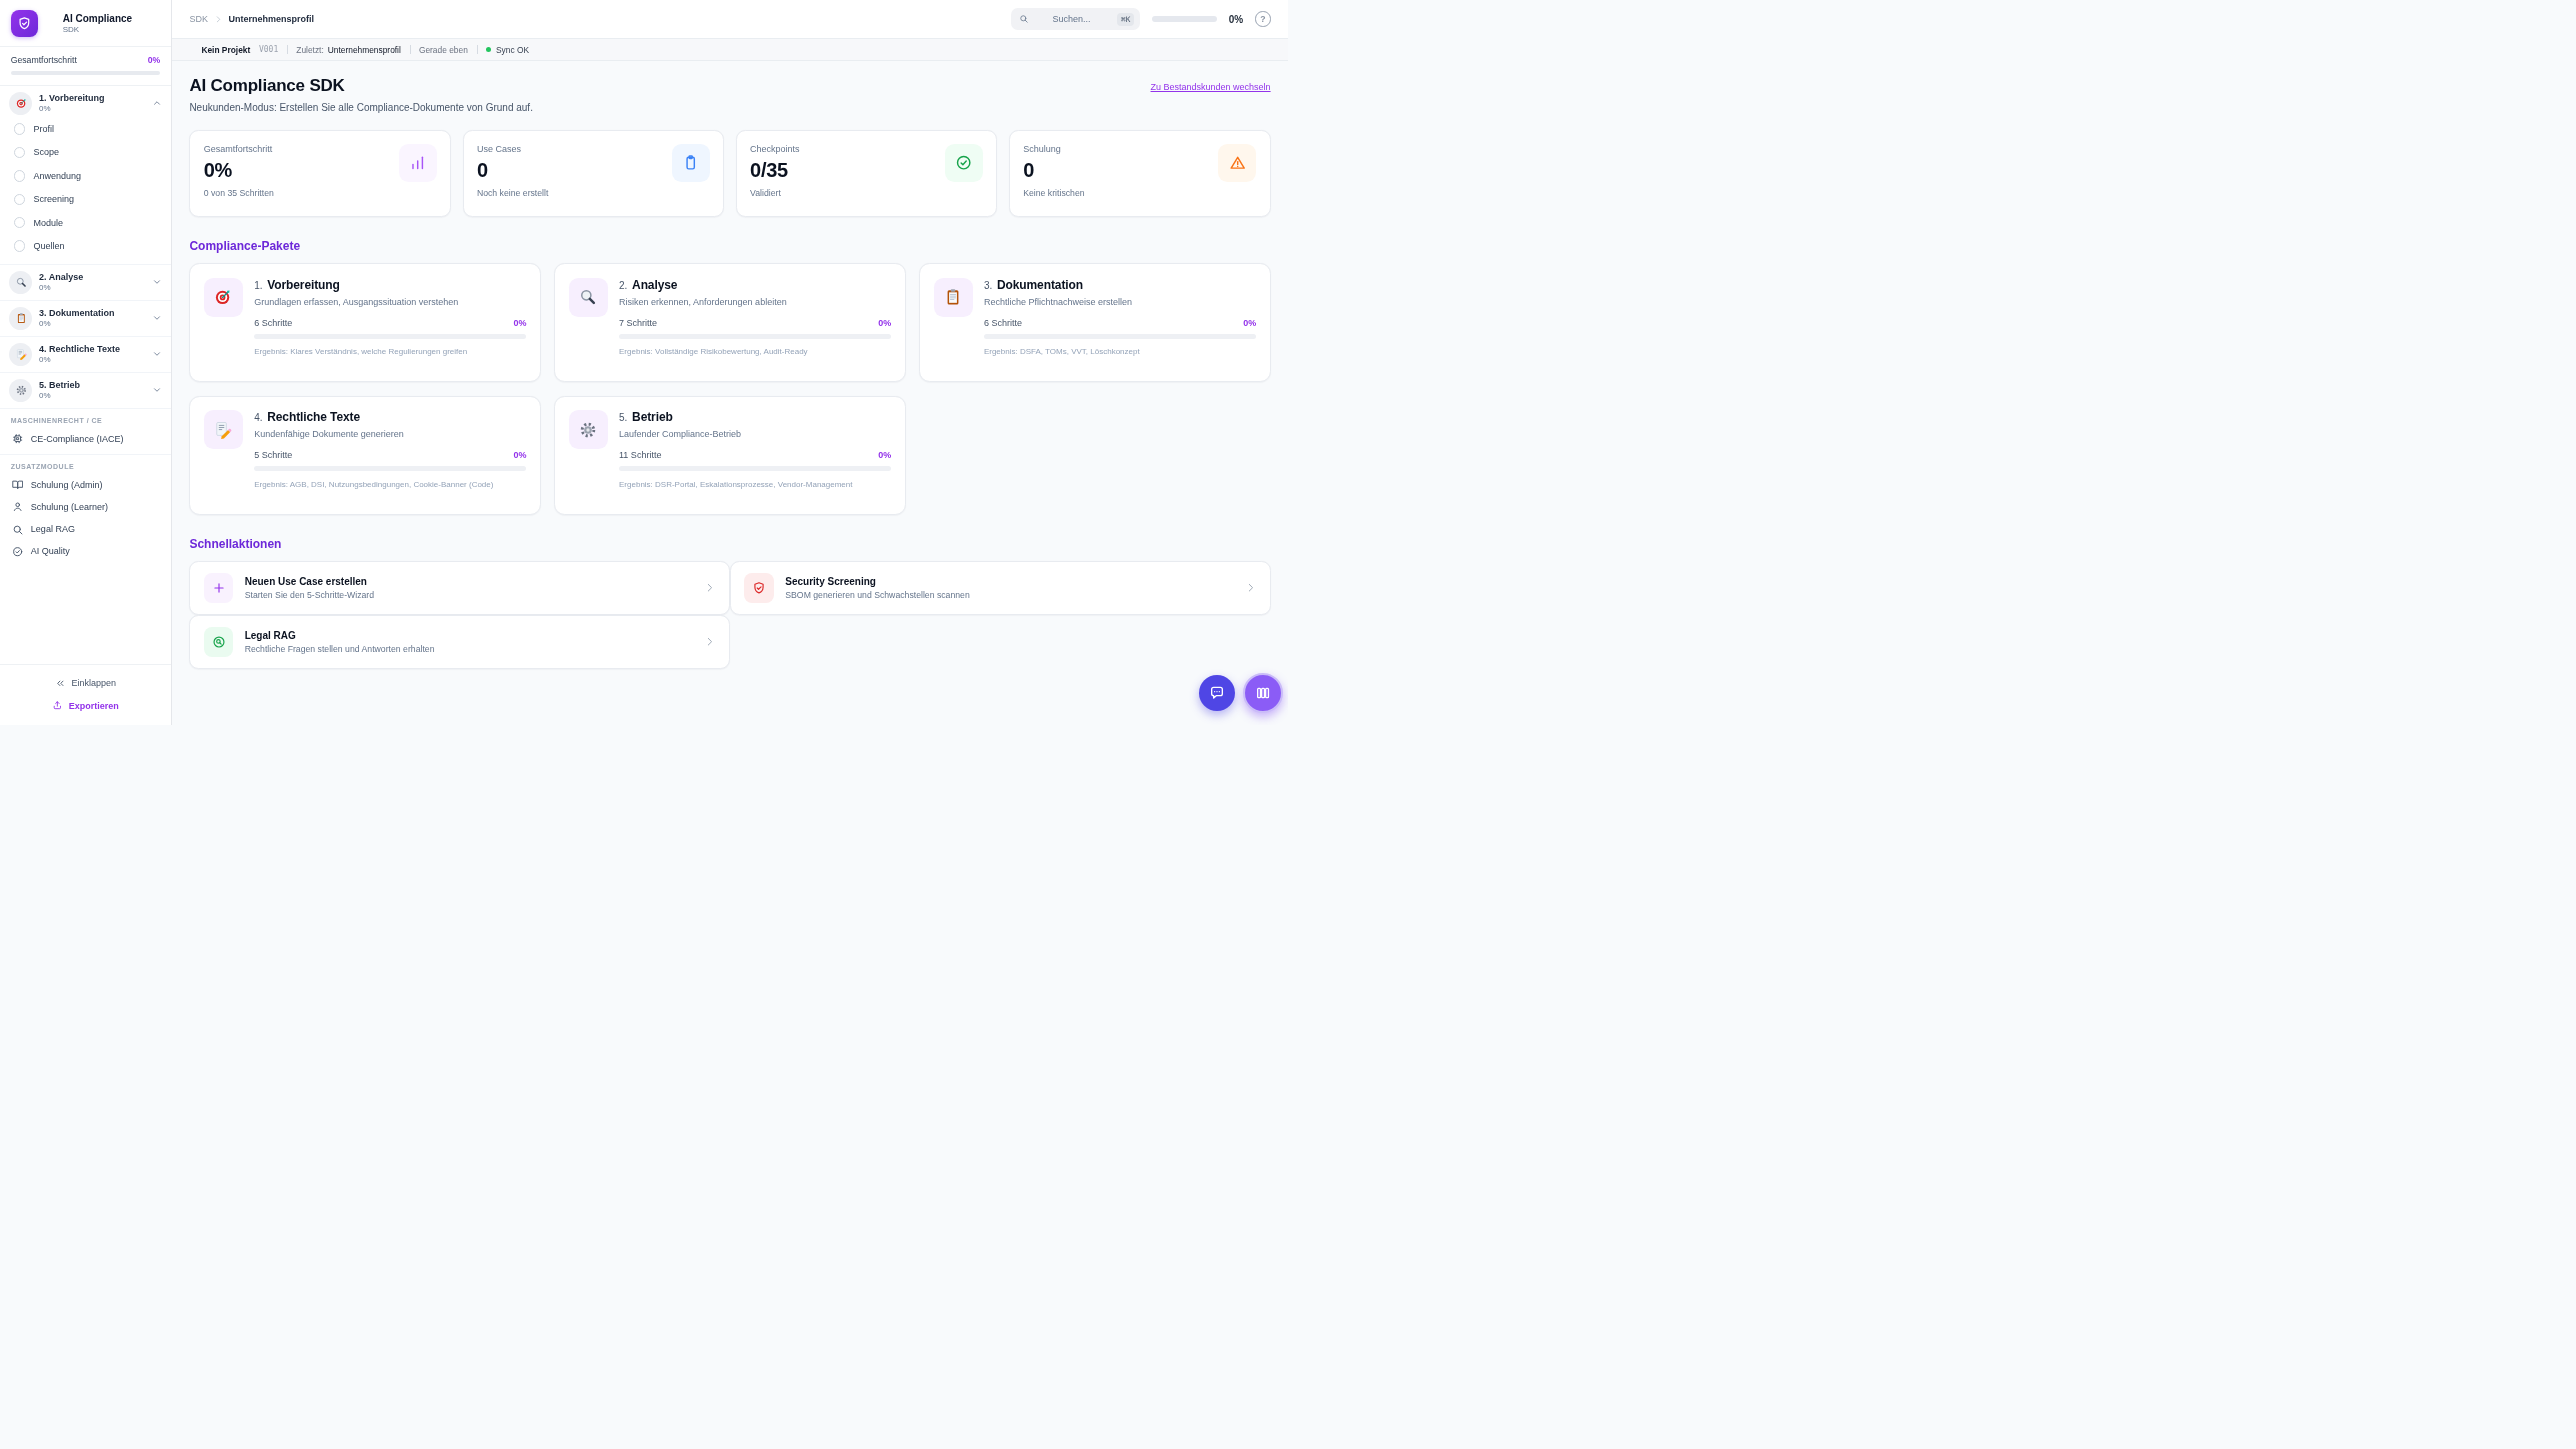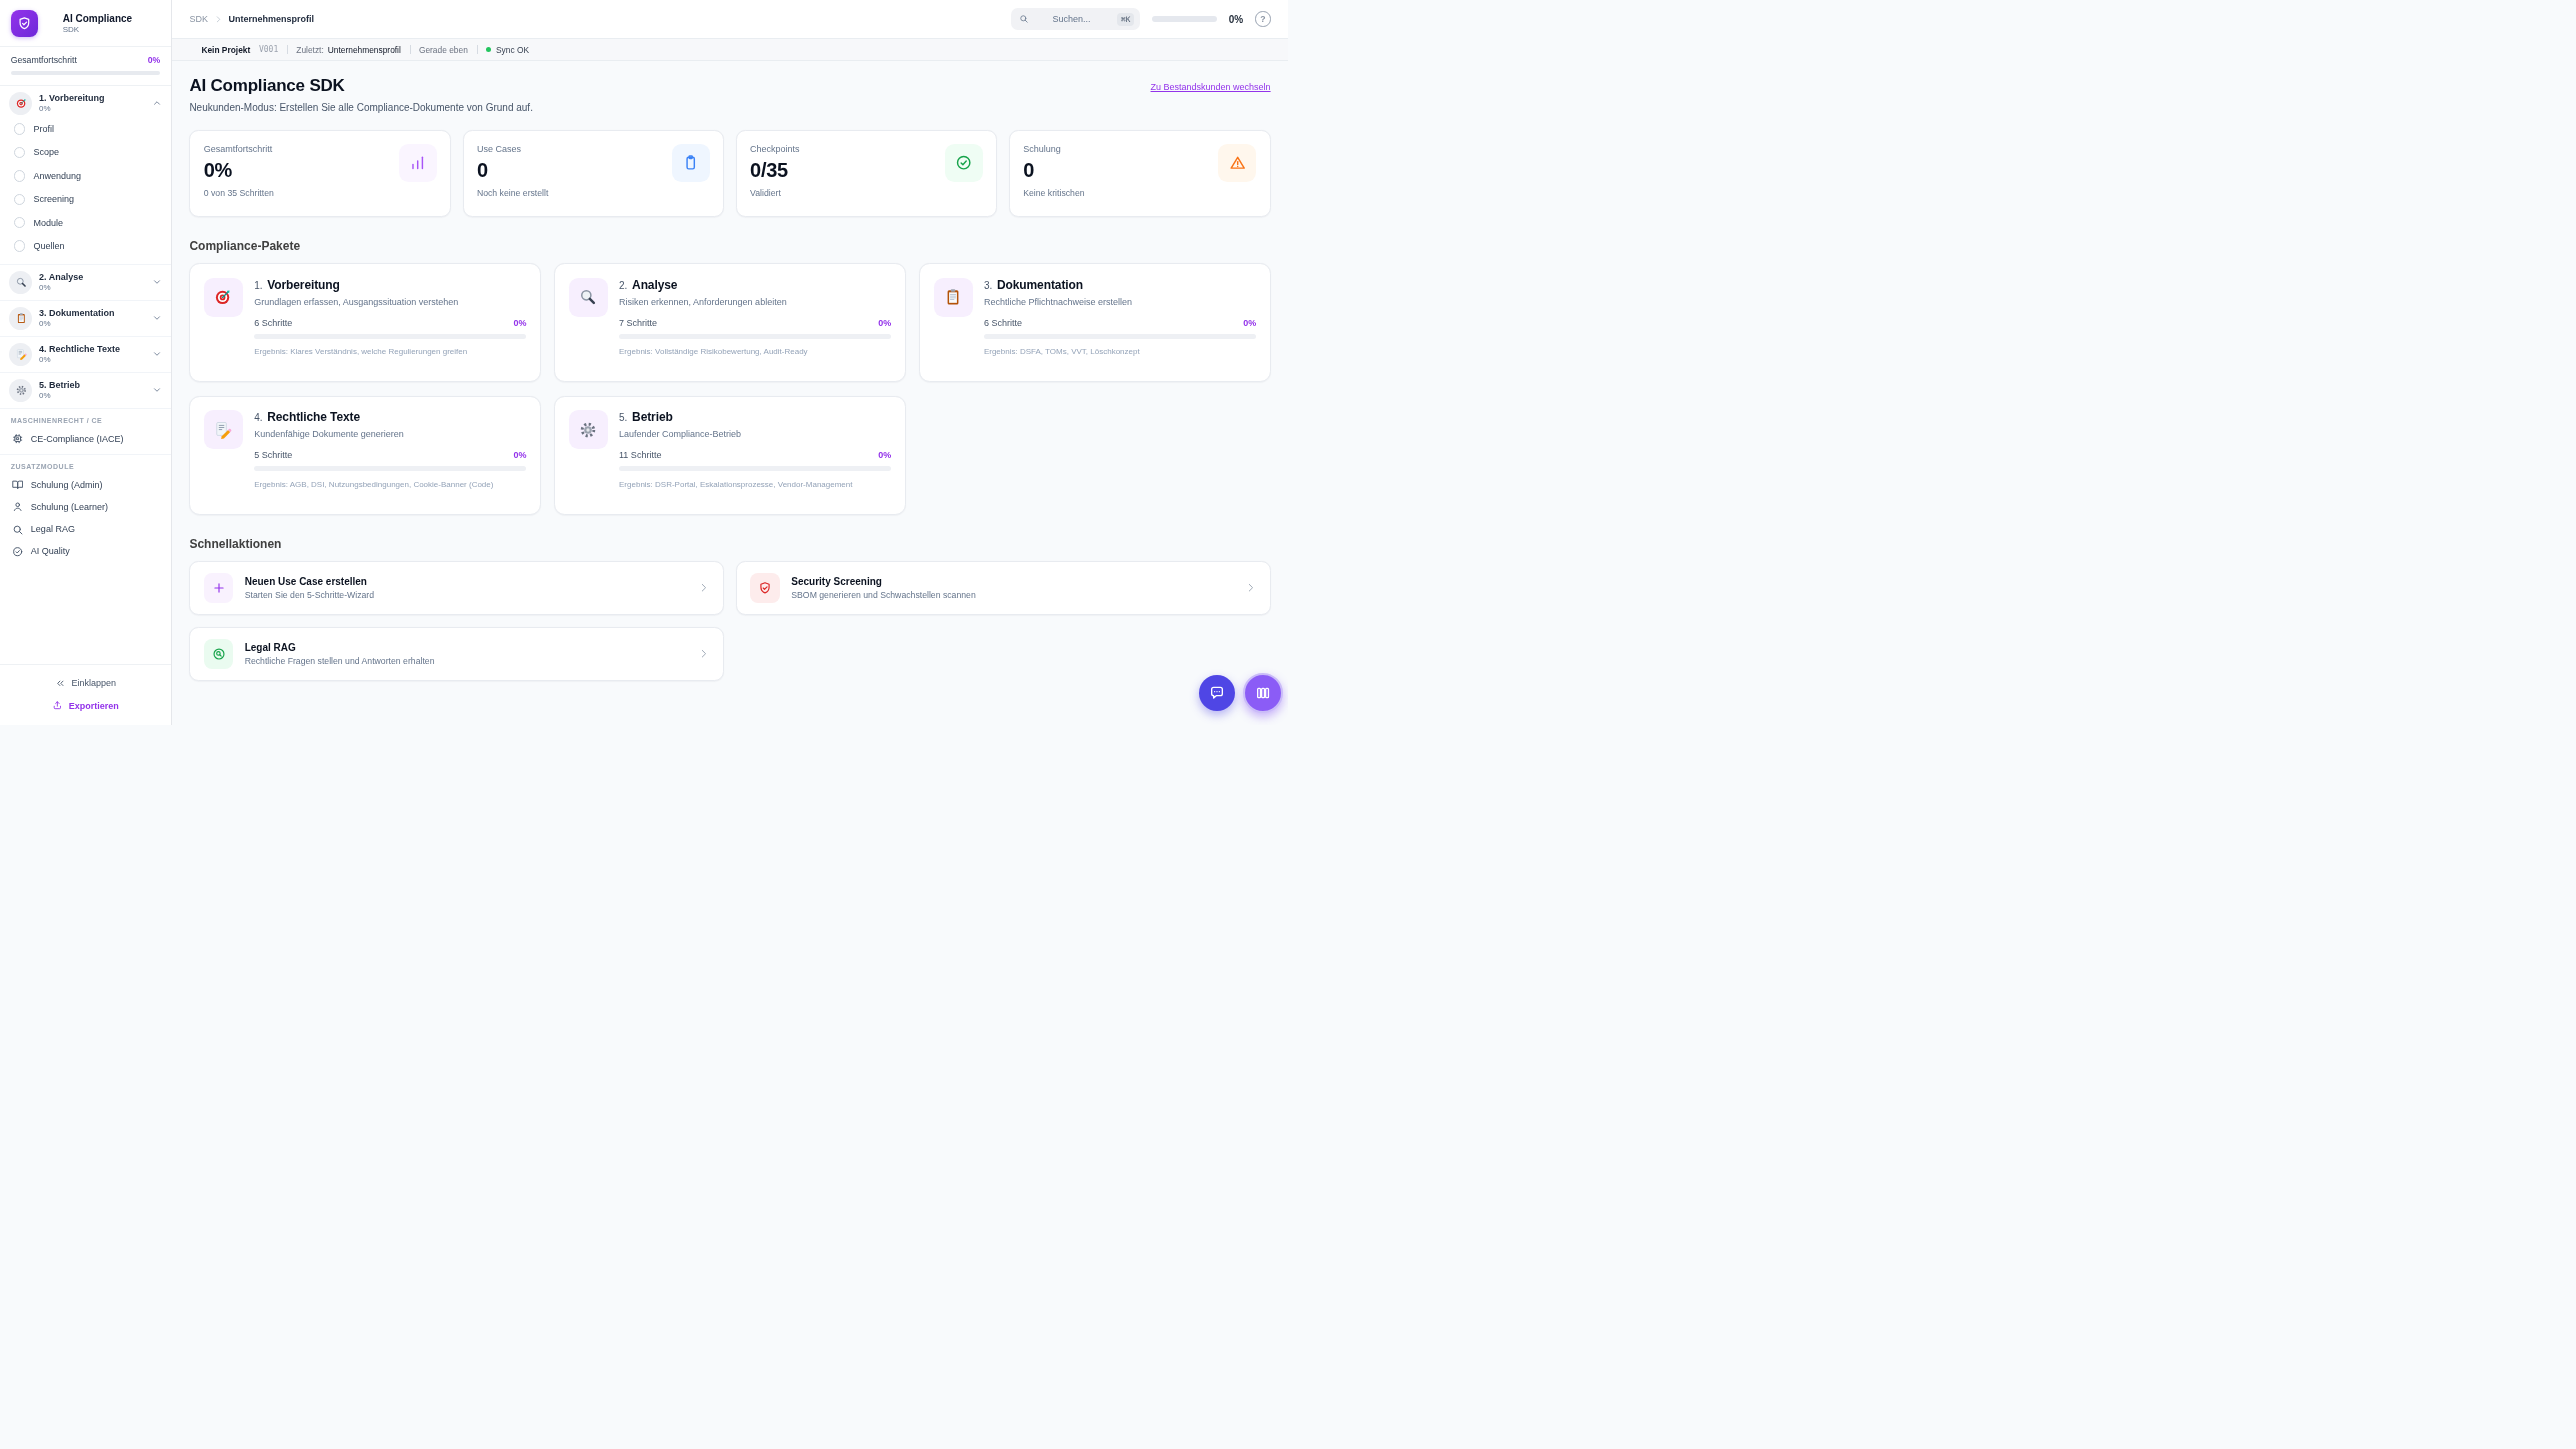--- a/index.html
+++ b/index.html
@@ -93,40 +93,40 @@
   .stat-label { font-size:9px; color:#64748b; }
   .stat-value { font-size:20px; font-weight:800; color:#0b1220; margin-top:4.7px; letter-spacing:-0.3px; }
   .stat-sub { font-size:8.7px; color:#64748b; margin-top:6px; }
   .stat-icon { width:38px; height:38px; border-radius:9.4px; display:flex; align-items:center; justify-content:center; }
   .stat-icon svg { width:17.4px; height:17.4px; }
   .ibg-purple { background:#faf5ff; color:#a855f7; }
   .ibg-blue   { background:#eff6ff; color:#3b82f6; }
   .ibg-green  { background:#effdf4; color:#16a34a; }
   .ibg-orange { background:#fff7ed; color:#f97316; }
 
-  .section-heading { font-size:12px; font-weight:800; color:#404040; margin-top:22px; }
+  .section-heading { font-size:12px; font-weight:800; color:#6d28d9; margin-top:22px; }
 
   .packages { display:grid; grid-template-columns:repeat(3,1fr); gap:13.4px; margin-top:10px; }
   .pkg-card { background:#fff; border:0.7px solid #e8ebf0; border-radius:10.7px; padding:13.4px;
               display:flex; gap:11.4px; cursor:pointer; box-shadow:0 0.7px 1.3px rgba(15,23,42,.04); min-height:119px; }
   .pkg-emoji { width:39px; height:39px; min-width:39px; border-radius:9.4px; background:#f7effe;
                display:flex; align-items:center; justify-content:center; }
   .pkg-emoji svg { width:20px; height:20px; }
   .pkg-body { flex:1; min-width:0; }
   .pkg-title-line { display:flex; align-items:baseline; gap:4.7px; }
   .pkg-num { font-size:10px; color:#475569; }
   .pkg-title { font-size:12px; font-weight:800; color:#0b1220; letter-spacing:-0.1px; }
   .pkg-desc { font-size:9px; color:#64748b; margin-top:4.7px; white-space:nowrap; overflow:hidden; text-overflow:ellipsis; }
   .pkg-steps-row { display:flex; justify-content:space-between; margin-top:11.4px; }
   .pkg-steps { font-size:9px; color:#475569; }
   .pkg-pct { font-size:9px; font-weight:bold; color:#9333ea; }
   .pkg-track { height:4.7px; border-radius:66px; background:#eef0f4; margin-top:6px; }
   .pkg-result { font-size:8px; color:#94a3b8; margin-top:8.7px; white-space:nowrap; overflow:hidden; text-overflow:ellipsis; }
 
-  .actions { display:grid; grid-template-columns:repeat(2,1fr); gap:12px; margin-top:10px; }
+  .actions { display:grid; grid-template-columns:repeat(2,1fr); margin-top:10px; }
   .action-card { background:#fff; border:0.7px solid #e8ebf0; border-radius:9.4px; padding:10.7px 13.4px;
                  display:flex; align-items:center; gap:11.4px; cursor:pointer; box-shadow:0 0.7px 1.3px rgba(15,23,42,.04); height:54px; }
   .action-icon { width:29.5px; height:29.5px; min-width:29.5px; border-radius:8px; display:flex; align-items:center; justify-content:center; }
   .action-icon svg { width:14px; height:14px; }
   .abg-purple { background:#f9f2fe; color:#9333ea; }
   .abg-red    { background:#fdecec; color:#dc2626; }
   .abg-blue   { background:#eaf2fe; color:#2563eb; }
   .abg-green  { background:#eafbf0; color:#16a34a; }
   .action-body { flex:1; }
   .action-title { font-size:10px; font-weight:bold; color:#0b1220; }

